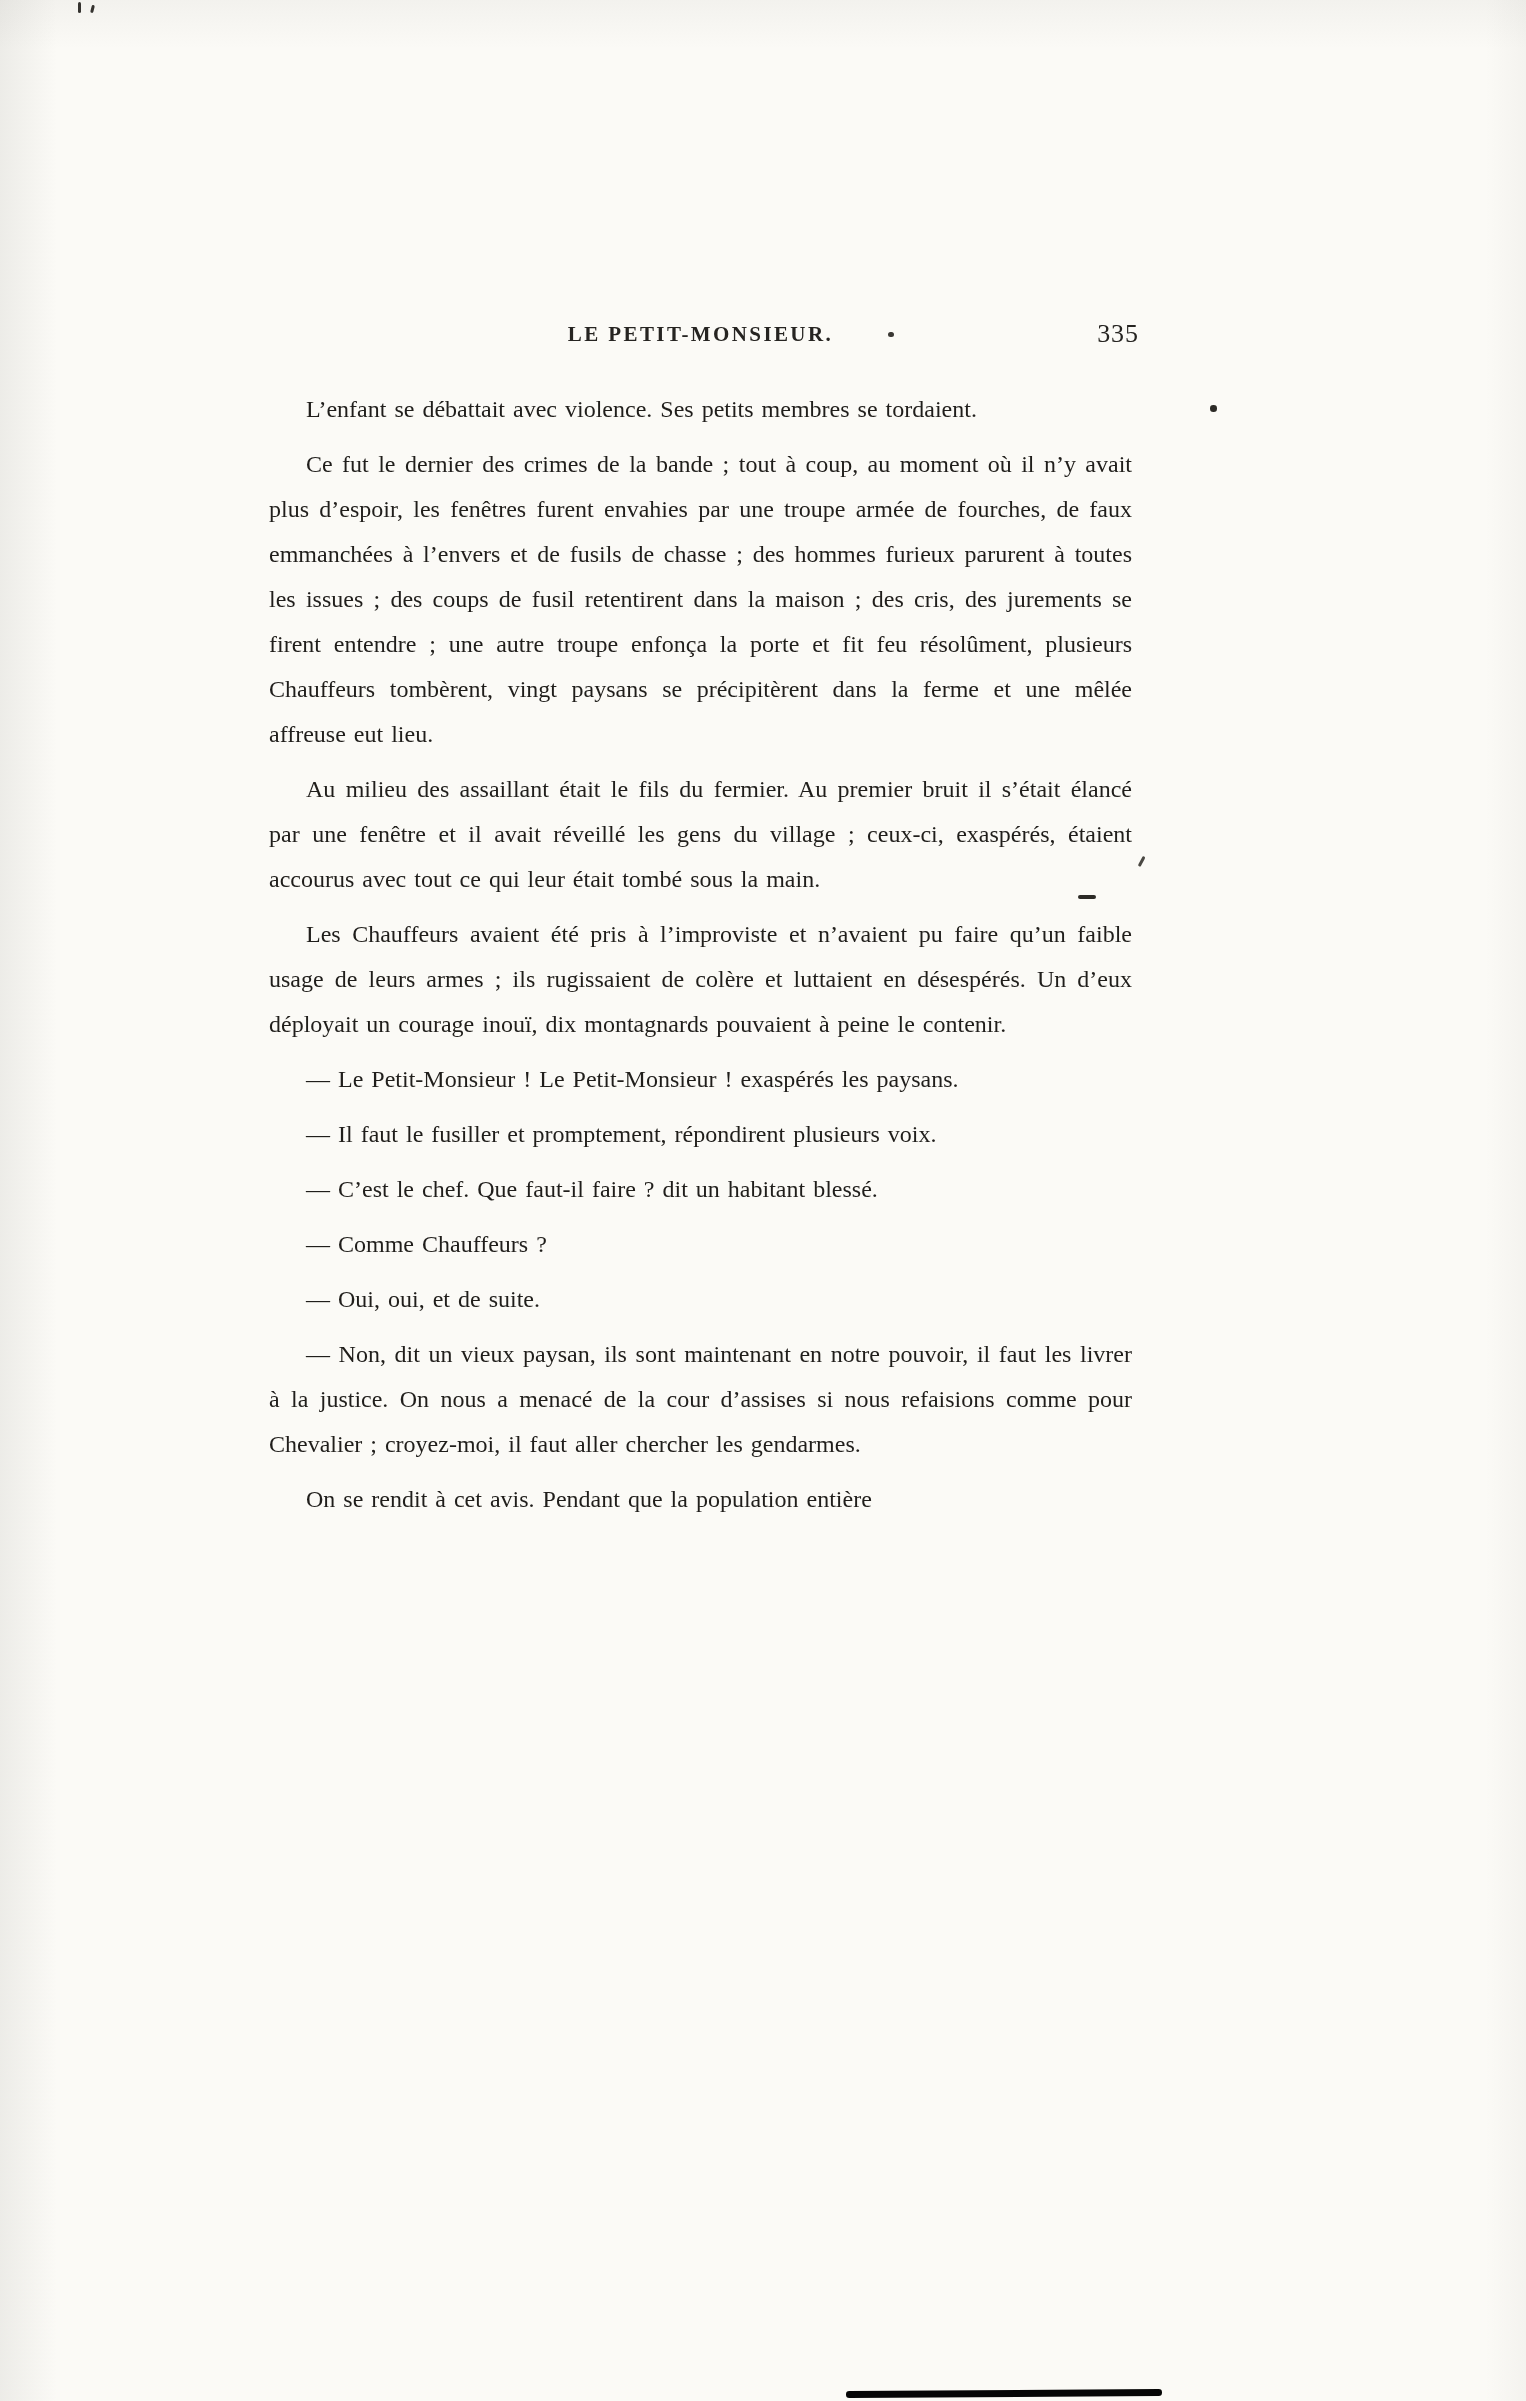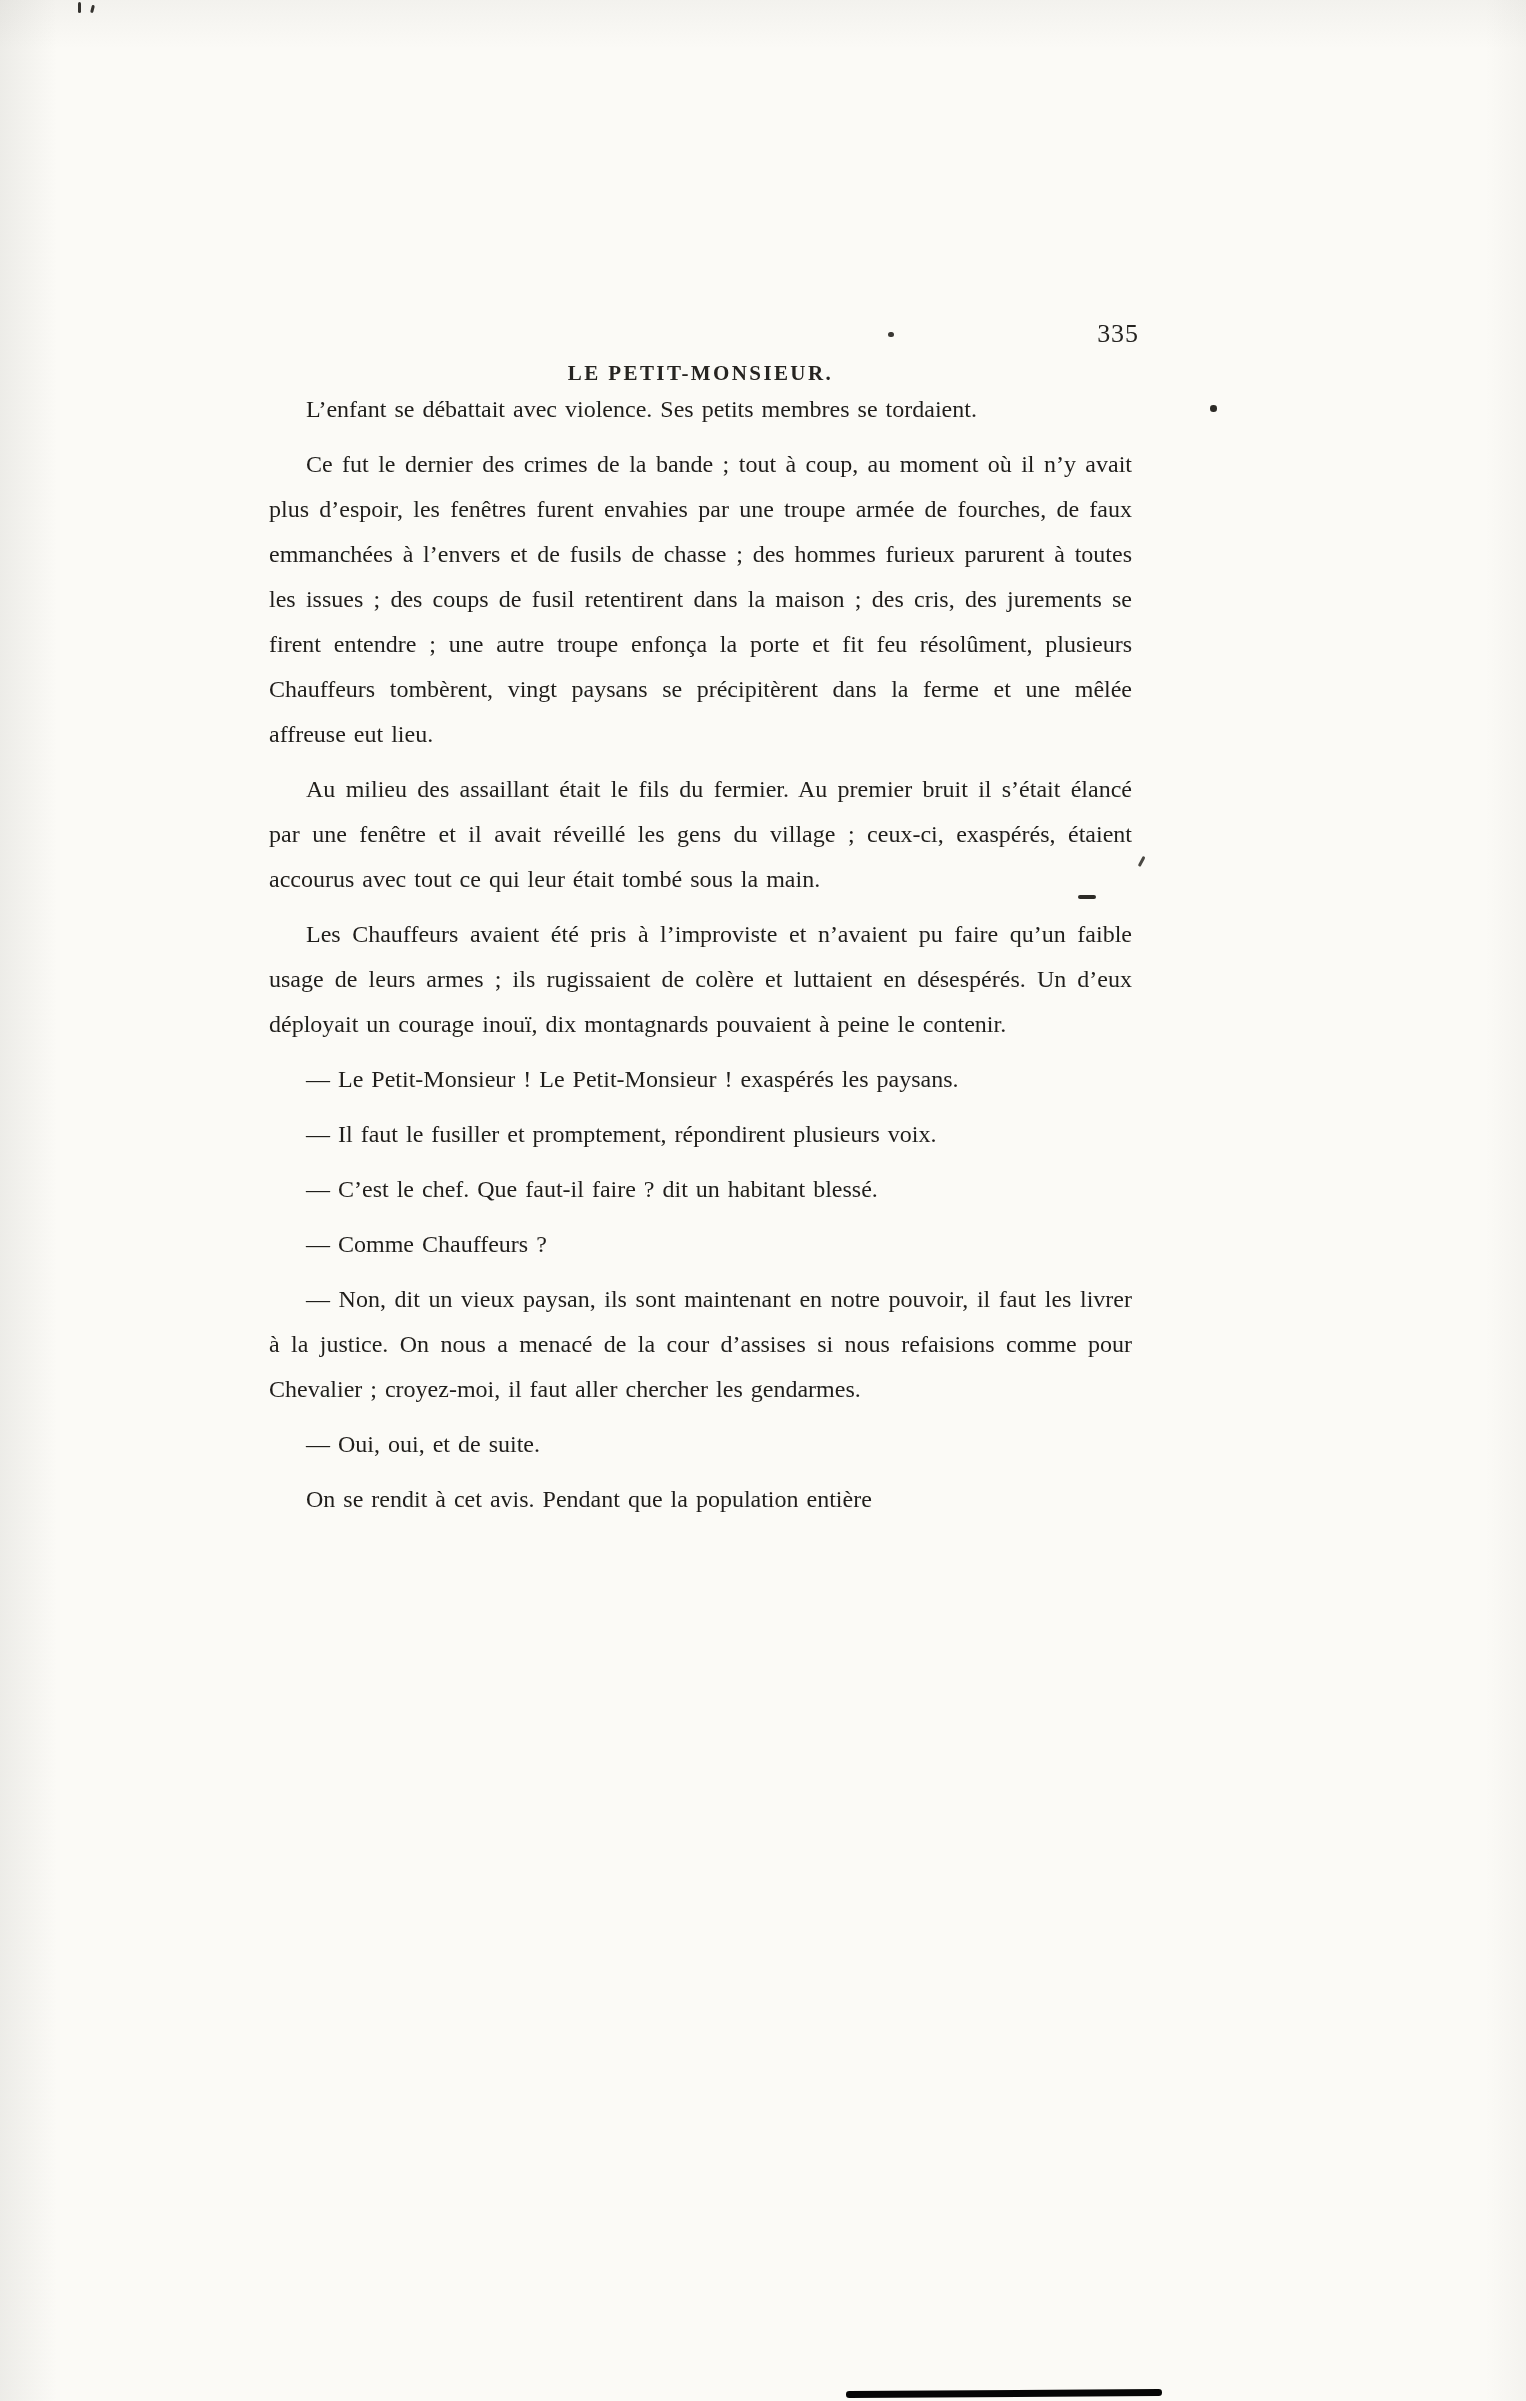--- a/index.html
+++ b/index.html
@@ -39,21 +39,20 @@
   }
   .running-title {
     position: absolute;
     left: 0;
     right: 0;
     text-align: center;
     font-size: 21px;
     font-weight: 700;
     letter-spacing: 2.4px;
     color: #262421;
-    margin-top: 39px;
   }
   .header-dot {
     position: absolute;
     left: 629px;
     top: 9.8px;
     width: 5.7px;
     height: 5.7px;
     border-radius: 50%;
     background: #3a3834;
   }
@@ -124,19 +123,19 @@
 
   <div class="body-text">
     <p>L’enfant se débattait avec violence. Ses petits membres se tordaient.</p>
     <p>Ce fut le dernier des crimes de la bande ; tout à coup, au moment où il n’y avait plus d’espoir, les fenêtres furent envahies par une troupe armée de fourches, de faux emmanchées à l’envers et de fusils de chasse ; des hommes furieux parurent à toutes les issues ; des coups de fusil retentirent dans la maison ; des cris, des jurements se firent entendre ; une autre troupe enfonça la porte et fit feu résolûment, plusieurs Chauffeurs tombèrent, vingt paysans se précipitèrent dans la ferme et une mêlée affreuse eut lieu.</p>
     <p>Au milieu des assaillant était le fils du fermier. Au premier bruit il s’était élancé par une fenêtre et il avait réveillé les gens du village ; ceux-ci, exaspérés, étaient accourus avec tout ce qui leur était tombé sous la main.</p>
     <p>Les Chauffeurs avaient été pris à l’improviste et n’avaient pu faire qu’un faible usage de leurs armes ; ils rugissaient de colère et luttaient en désespérés. Un d’eux déployait un courage inouï, dix montagnards pouvaient à peine le contenir.</p>
     <p>— Le Petit-Monsieur ! Le Petit-Monsieur ! exaspérés les paysans.</p>
     <p>— Il faut le fusiller et promptement, répondirent plusieurs voix.</p>
     <p>— C’est le chef. Que faut-il faire ? dit un habitant blessé.</p>
     <p>— Comme Chauffeurs ?</p>
+    <p>— Oui, oui, et de suite.</p>
     <p>— Non, dit un vieux paysan, ils sont maintenant en notre pouvoir, il faut les livrer à la justice. On nous a menacé de la cour d’assises si nous refaisions comme pour Chevalier ; croyez-moi, il faut aller chercher les gendarmes.</p>
-    <p>— Oui, oui, et de suite.</p>
     <p>On se rendit à cet avis. Pendant que la population entière</p>
   </div>
 
 </div>
 
 
 </body></html>

